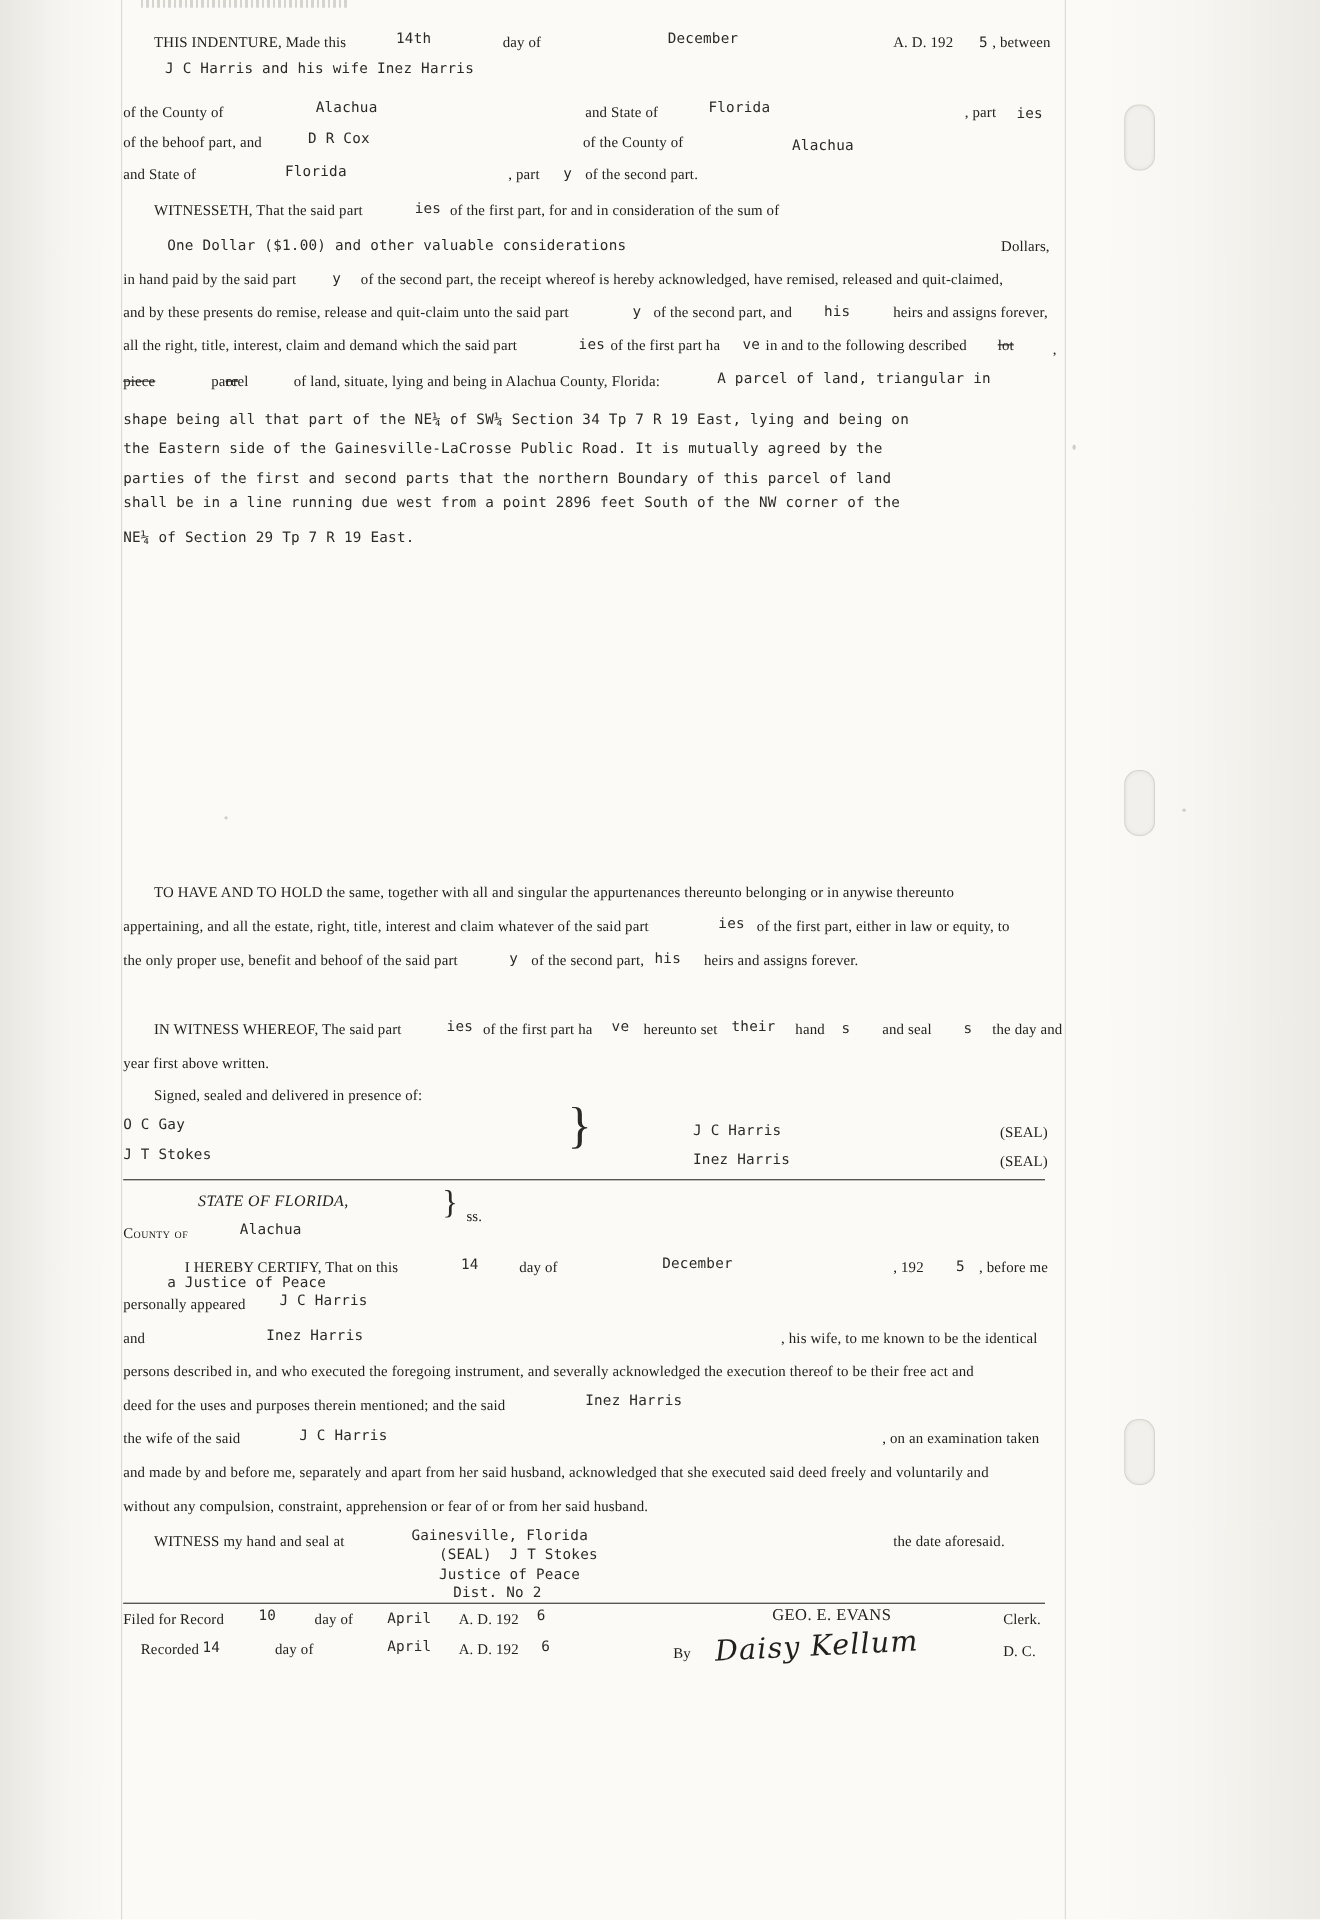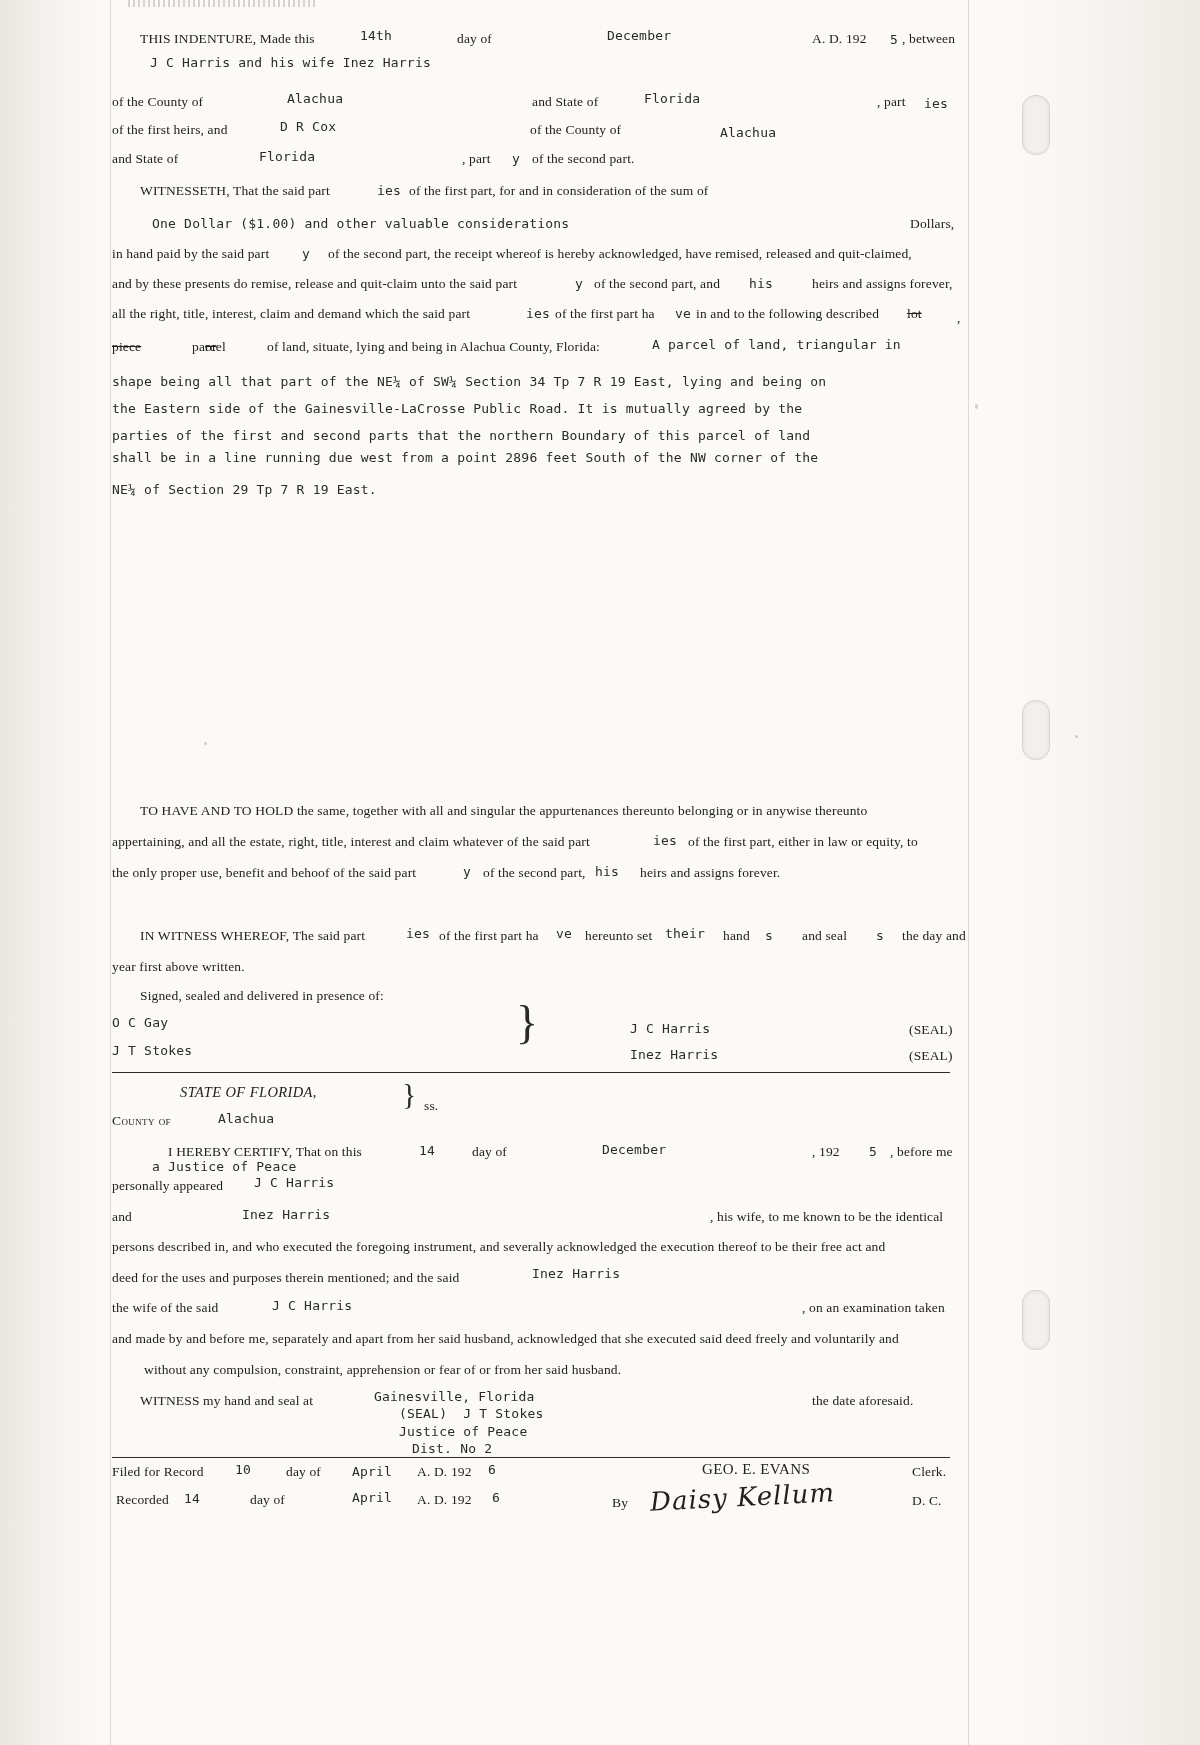--- a/index.html
+++ b/index.html
@@ -150,21 +150,21 @@
 
     <span class="t" style="left:38px;top:55px;">J C Harris and his wife Inez Harris</span>
 
     <span class="p" style="left:0px;top:94px;">of the County of</span>
     <span class="t" style="left:175px;top:91px;">Alachua</span>
     <span class="p" style="left:420px;top:94px;">and State of</span>
     <span class="t" style="left:532px;top:91px;">Florida</span>
     <span class="p" style="left:765px;top:94px;">, part</span>
     <span class="t" style="left:812px;top:96px;">ies</span>
 
-    <span class="p" style="left:0px;top:122px;">of the first heirs, and</span>
+    <span class="p" style="left:0px;top:122px;">of the behoof part, and</span>
     <span class="t" style="left:168px;top:119px;">D R Cox</span>
     <span class="p" style="left:418px;top:122px;">of the County of</span>
     <span class="t" style="left:608px;top:125px;">Alachua</span>
 
     <span class="p" style="left:0px;top:151px;">and State of</span>
     <span class="t" style="left:147px;top:149px;">Florida</span>
     <span class="p" style="left:350px;top:151px;">, part</span>
     <span class="t" style="left:400px;top:151px;">y</span>
     <span class="p" style="left:420px;top:151px;">of the second part.</span>
 
@@ -264,41 +264,41 @@
     <span class="t" style="left:130px;top:1207px;">Inez Harris</span>
     <span class="p" style="left:598px;top:1209px;">, his wife, to me known to be the identical</span>
 
     <span class="p" style="left:0px;top:1239px;">persons described in, and who executed the foregoing instrument, and severally acknowledged the execution thereof to be their free act and</span>
     <span class="p" style="left:0px;top:1270px;">deed for the uses and purposes therein mentioned; and the said</span>
     <span class="t" style="left:420px;top:1266px;">Inez Harris</span>
     <span class="p" style="left:0px;top:1300px;">the wife of the said</span>
     <span class="t" style="left:160px;top:1298px;">J C Harris</span>
     <span class="p" style="left:690px;top:1300px;">, on an examination taken</span>
     <span class="p" style="left:0px;top:1331px;">and made by and before me, separately and apart from her said husband, acknowledged that she executed said deed freely and voluntarily and</span>
-    <span class="p" style="left:0px;top:1362px;padding-left:32px;">without any compulsion, constraint, apprehension or fear of or from her said husband.</span>
+    <span class="p" style="left:0px;top:1362px;">without any compulsion, constraint, apprehension or fear of or from her said husband.</span>
 
     <span class="p" style="left:28px;top:1393px;">WITNESS my hand and seal at</span>
     <span class="t" style="left:262px;top:1389px;">Gainesville, Florida</span>
     <span class="p" style="left:700px;top:1393px;">the date aforesaid.</span>
     <span class="t" style="left:287px;top:1406px;">(SEAL)  J T Stokes</span>
     <span class="t" style="left:287px;top:1424px;">Justice of Peace</span>
     <span class="t" style="left:300px;top:1441px;">Dist. No 2</span>
 
     <div class="rule" style="left:0px;top:1457px;width:838px;"></div>
 
     <span class="p" style="left:0px;top:1464px;">Filed for Record</span>
     <span class="t" style="left:123px;top:1462px;">10</span>
     <span class="p" style="left:174px;top:1464px;">day of</span>
     <span class="t" style="left:240px;top:1464px;">April</span>
     <span class="p" style="left:305px;top:1464px;">A. D. 192</span>
     <span class="t" style="left:376px;top:1462px;">6</span>
     <span class="p sc" style="left:590px;top:1461px;font-size:15px;">GEO. E. EVANS</span>
     <span class="p" style="left:800px;top:1464px;">Clerk.</span>
 
-    <span class="p" style="left:4px;top:1492px;">Recorded</span>
+    <span class="p" style="left:16px;top:1492px;">Recorded</span>
     <span class="t" style="left:72px;top:1491px;">14</span>
     <span class="p" style="left:138px;top:1492px;">day of</span>
     <span class="t" style="left:240px;top:1490px;">April</span>
     <span class="p" style="left:305px;top:1492px;">A. D. 192</span>
     <span class="t" style="left:380px;top:1490px;">6</span>
     <span class="p" style="left:500px;top:1495px;">By</span>
     <span class="sig-script" style="left:538px;top:1482px;">Daisy Kellum</span>
     <span class="p" style="left:800px;top:1493px;">D. C.</span>
 
   </div>

